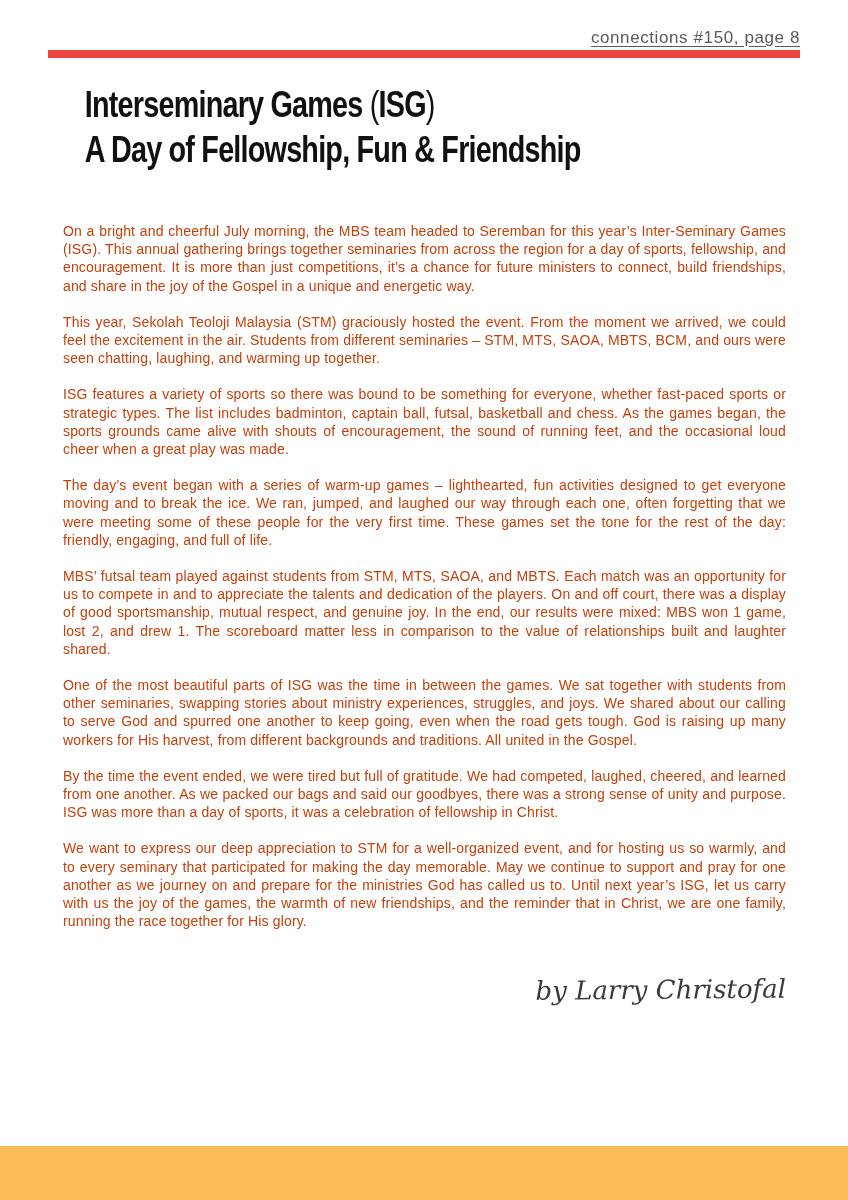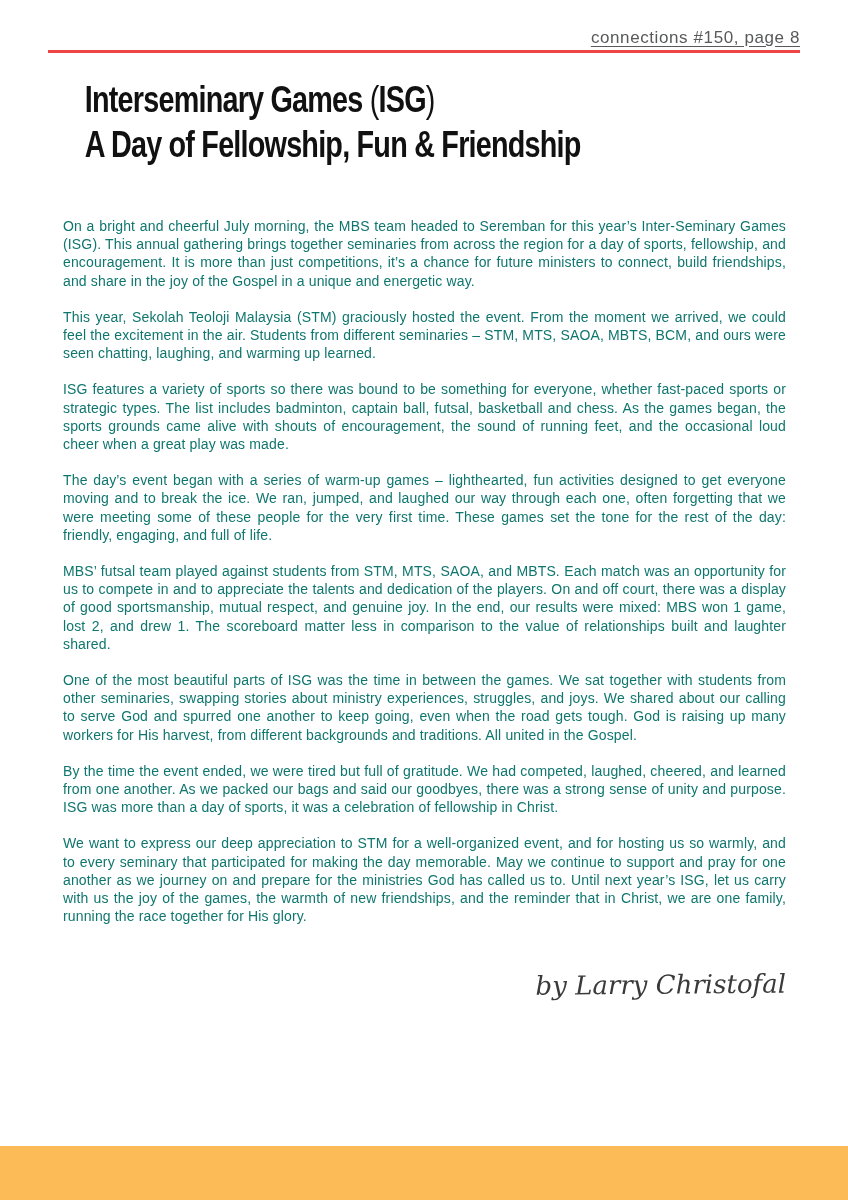--- a/index.html
+++ b/index.html
@@ -8,21 +8,21 @@
     height: 1200px;
     background: #ffffff;
     position: relative;
     overflow: hidden;
     font-family: "Liberation Sans", sans-serif;
   }
 
   
   .page-header {
     margin: 28px 48px 0 48px;
-    border-bottom: 3px solid #ef4444;
+    border-bottom: 8px solid #ef4444;
     padding-bottom: 2px;
     text-align: right;
   }
   .page-header .page-label {
     font-size: 17px;
     letter-spacing: 0.6px;
     color: #58595b;
     text-decoration: underline;
     text-underline-offset: 3px;
   }
@@ -48,21 +48,21 @@
   
   .article {
     margin: 50px 62px 0 63px;
   }
   .article p {
     margin: 0 0 18px 0;
     font-size: 14px;
     line-height: 18.2px;
     letter-spacing: 0.15px;
     text-align: justify;
-    color: #0f766e;
+    color: #c2410c;
   }
   .article p:last-child { margin-bottom: 17px; }
 
   
   .signature {
     margin: 46px 62px 0 0;
     text-align: right;
     font-family: "DejaVu Serif", serif;
     font-style: italic;
     font-size: 26px;
@@ -87,21 +87,21 @@
   <span class="page-label">connections #150, page 8</span>
 </div>
 
 <div class="title-block" style="color: rgb(17, 17, 17);">
   <div class="title-line"><span>Interseminary Games </span><span class="paren">(</span><span>ISG</span><span class="paren">)</span></div>
   <div class="title-line">A Day of Fellowship, Fun &amp; Friendship</div>
 </div>
 
 <div class="article" style="color: rgb(63, 63, 66);">
   <p>On a bright and cheerful July morning, the MBS team headed to Seremban for this year’s Inter-Seminary Games (ISG). This annual gathering brings together seminaries from across the region for a day of sports, fellowship, and encouragement. It is more than just competitions, it’s a chance for future ministers to connect, build friendships, and share in the joy of the Gospel in a unique and energetic way.</p>
-  <p>This year, Sekolah Teoloji Malaysia (STM) graciously hosted the event. From the moment we arrived, we could feel the excitement in the air. Students from different seminaries – STM, MTS, SAOA, MBTS, BCM, and ours were seen chatting, laughing, and warming up learned.</p>
+  <p>This year, Sekolah Teoloji Malaysia (STM) graciously hosted the event. From the moment we arrived, we could feel the excitement in the air. Students from different seminaries – STM, MTS, SAOA, MBTS, BCM, and ours were seen chatting, laughing, and warming up together.</p>
   <p>ISG features a variety of sports so there was bound to be something for everyone, whether fast-paced sports or strategic types. The list includes badminton, captain ball, futsal, basketball and chess. As the games began, the sports grounds came alive with shouts of encouragement, the sound of running feet, and the occasional loud cheer when a great play was made.</p>
   <p>The day’s event began with a series of warm-up games – lighthearted, fun activities designed to get everyone moving and to break the ice. We ran, jumped, and laughed our way through each one, often forgetting that we were meeting some of these people for the very first time. These games set the tone for the rest of the day: friendly, engaging, and full of life.</p>
   <p>MBS’ futsal team played against students from STM, MTS, SAOA, and MBTS. Each match was an opportunity for us to compete in and to appreciate the talents and dedication of the players. On and off court, there was a display of good sportsmanship, mutual respect, and genuine joy. In the end, our results were mixed: MBS won 1 game, lost 2, and drew 1. The scoreboard matter less in comparison to the value of relationships built and laughter shared.</p>
   <p>One of the most beautiful parts of ISG was the time in between the games. We sat together with students from other seminaries, swapping stories about ministry experiences, struggles, and joys. We shared about our calling to serve God and spurred one another to keep going, even when the road gets tough. God is raising up many workers for His harvest, from different backgrounds and traditions. All united in the Gospel.</p>
   <p>By the time the event ended, we were tired but full of gratitude. We had competed, laughed, cheered, and learned from one another. As we packed our bags and said our goodbyes, there was a strong sense of unity and purpose. ISG was more than a day of sports, it was a celebration of fellowship in Christ.</p>
   <p>We want to express our deep appreciation to STM for a well-organized event, and for hosting us so warmly, and to every seminary that participated for making the day memorable. May we continue to support and pray for one another as we journey on and prepare for the ministries God has called us to. Until next year’s ISG, let us carry with us the joy of the games, the warmth of new friendships, and the reminder that in Christ, we are one family, running the race together for His glory.</p>
 </div>
 
 <div class="signature">by Larry Christofal</div>
 

